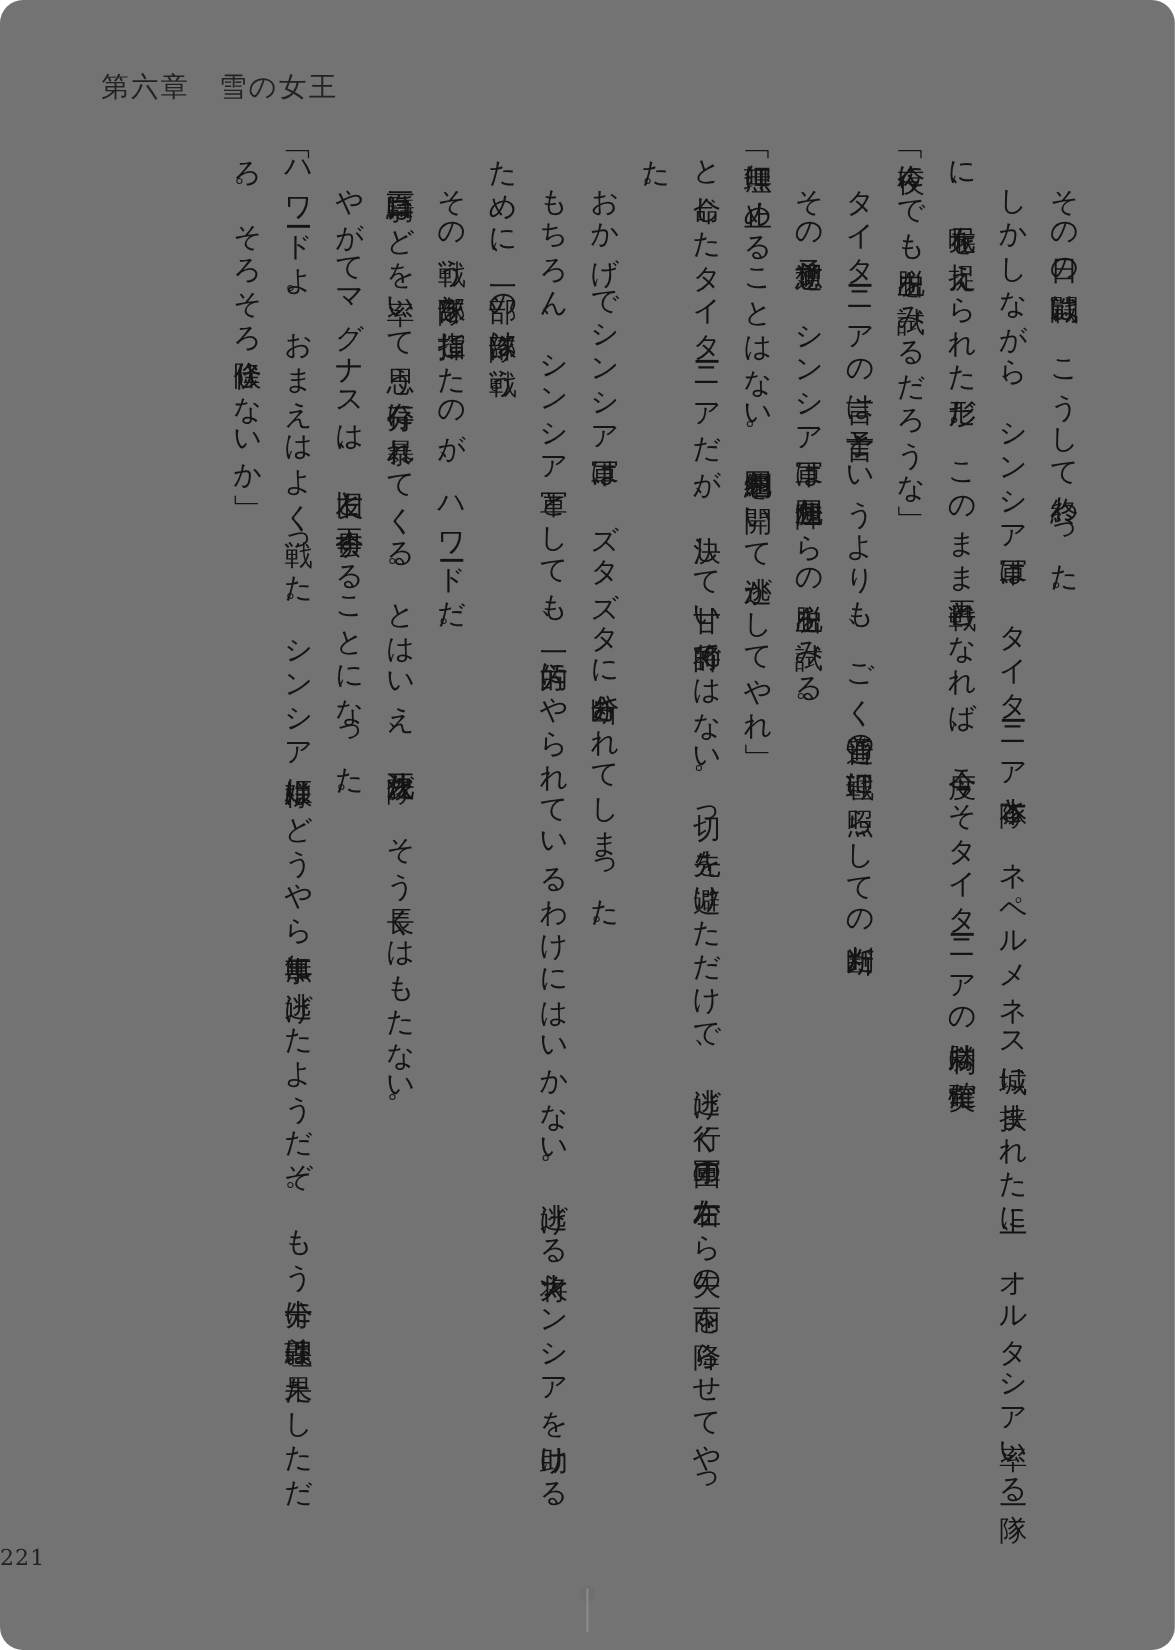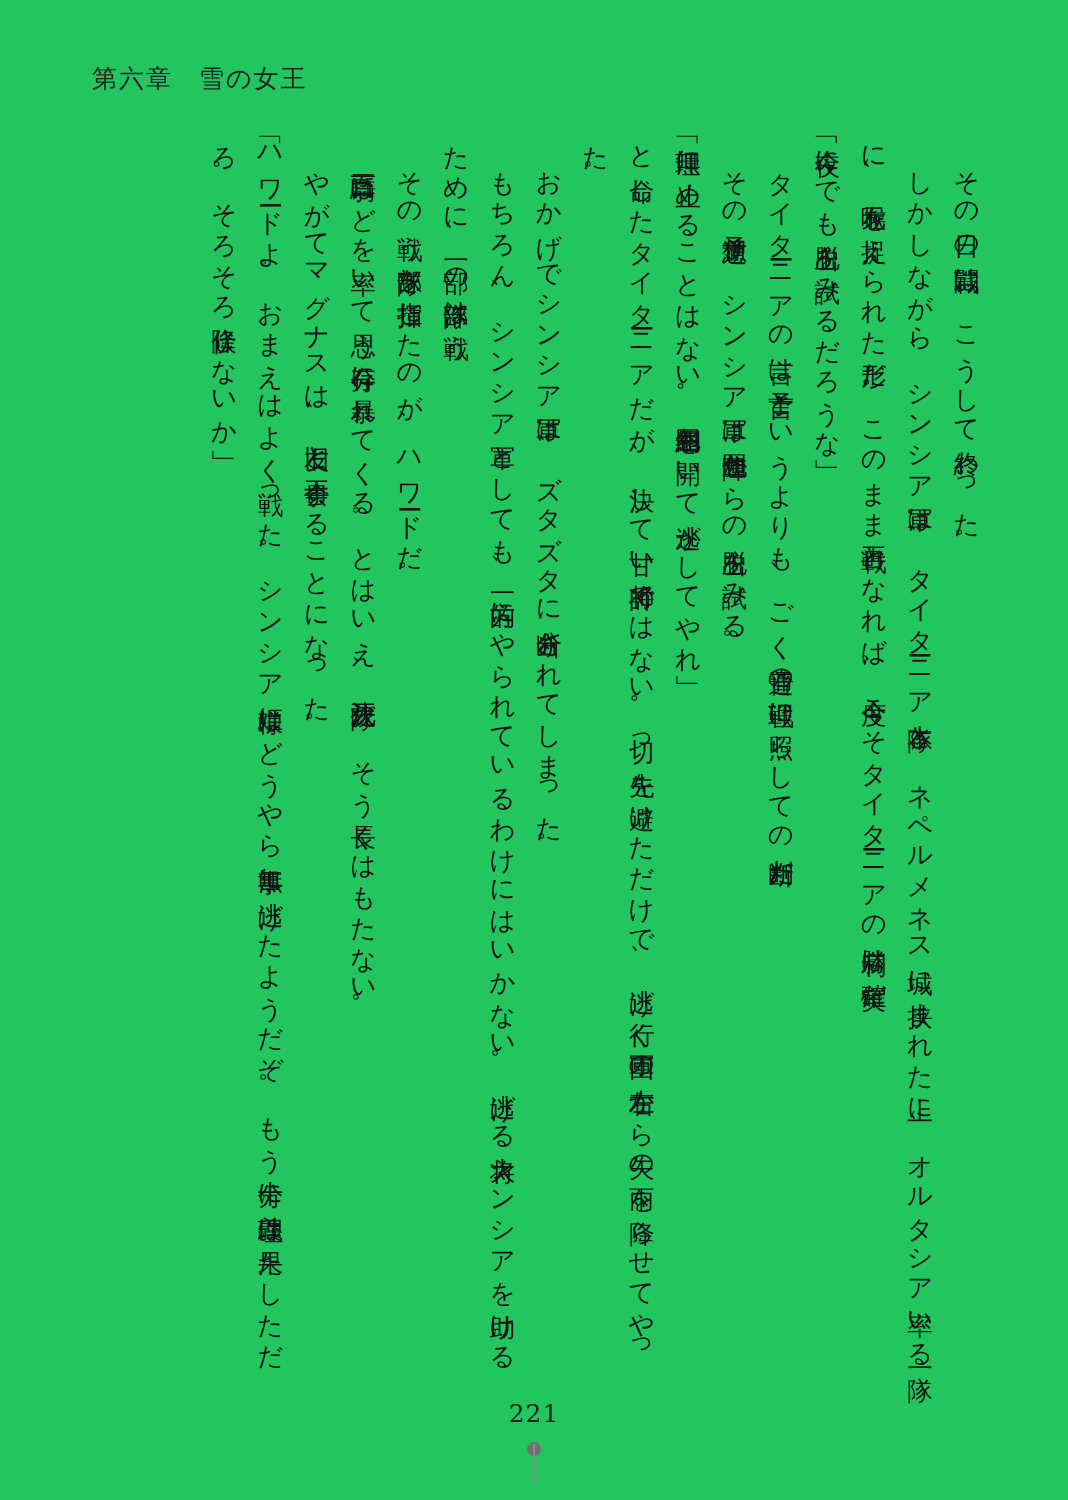--- a/index.html
+++ b/index.html
@@ -12,21 +12,22 @@
     height: 1500px;
     position: relative;
     font-family: "DejaVu Serif", "Liberation Serif", serif;
     color: #1a1a1a;
     overflow: hidden;
   }
 
   .page {
     position: absolute;
     inset: 0;
-    background: #22c55e;
+    background: #737373;
+    border-radius: 21px;
   }
 
   
   .chapter-header {
     position: absolute;
     top: 62px;
     left: 92px;
     font-size: 25px;
     letter-spacing: 2px;
     color: #222;
@@ -60,22 +61,22 @@
   .body-text p.indent {
     text-indent: 1em;
   }
 
   
   .folio {
     position: absolute;
     bottom: 72px;
     left: 0;
     right: 0;
-    text-align: center;
-    font-size: 25px;
+    text-align: left;
+    font-size: 20px;
     color: #222;
     letter-spacing: 1px;
   }
 
   
   .folio-mark {
     position: absolute;
     bottom: 16px;
     left: 50%;
     transform: translateX(-50%);

